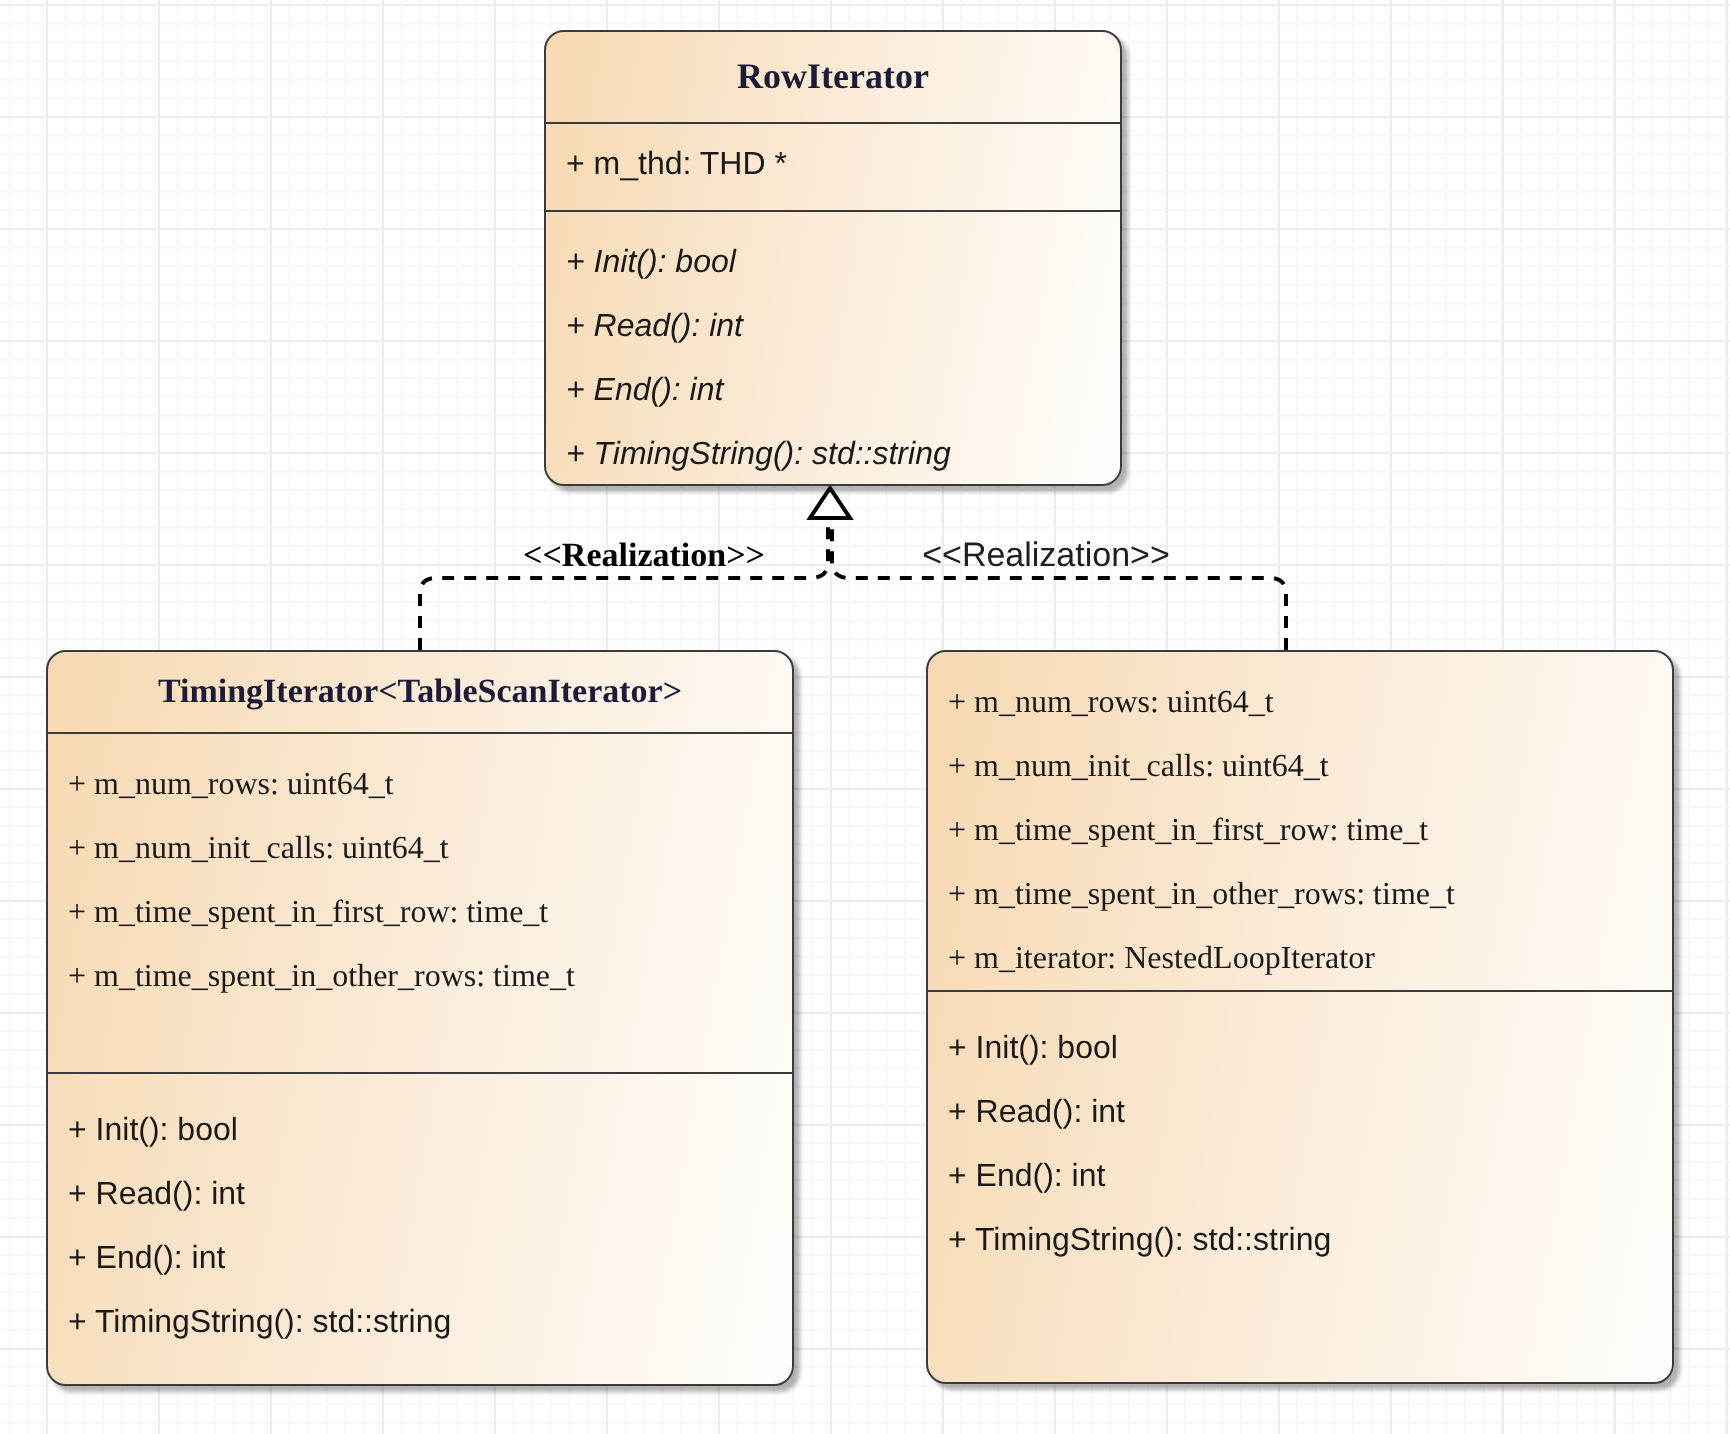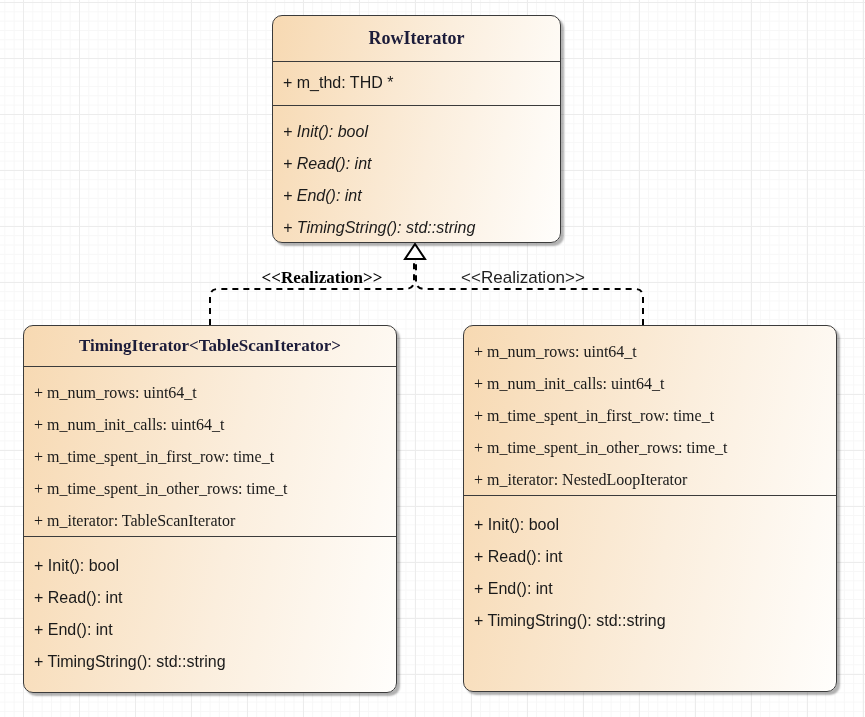--- a/index.html
+++ b/index.html
@@ -89,21 +89,20 @@
   </div>
 </div>
 
 <div class="uml-box child-box" id="box-left">
   <div class="uml-title">TimingIterator&lt;TableScanIterator&gt;</div>
   <div class="uml-section attrs">
     <div class="uml-row">+ m_num_rows: uint64_t</div>
     <div class="uml-row">+ m_num_init_calls: uint64_t</div>
     <div class="uml-row">+ m_time_spent_in_first_row: time_t</div>
     <div class="uml-row">+ m_time_spent_in_other_rows: time_t</div>
-    <div class="uml-row">+ m_iterator: TableScanIterator</div>
   </div>
   <div class="uml-section methods">
     <div class="uml-row">+ Init(): bool</div>
     <div class="uml-row">+ Read(): int</div>
     <div class="uml-row">+ End(): int</div>
     <div class="uml-row">+ TimingString(): std::string</div>
   </div>
 </div>
 
 <div class="uml-box child-box" id="box-right">

